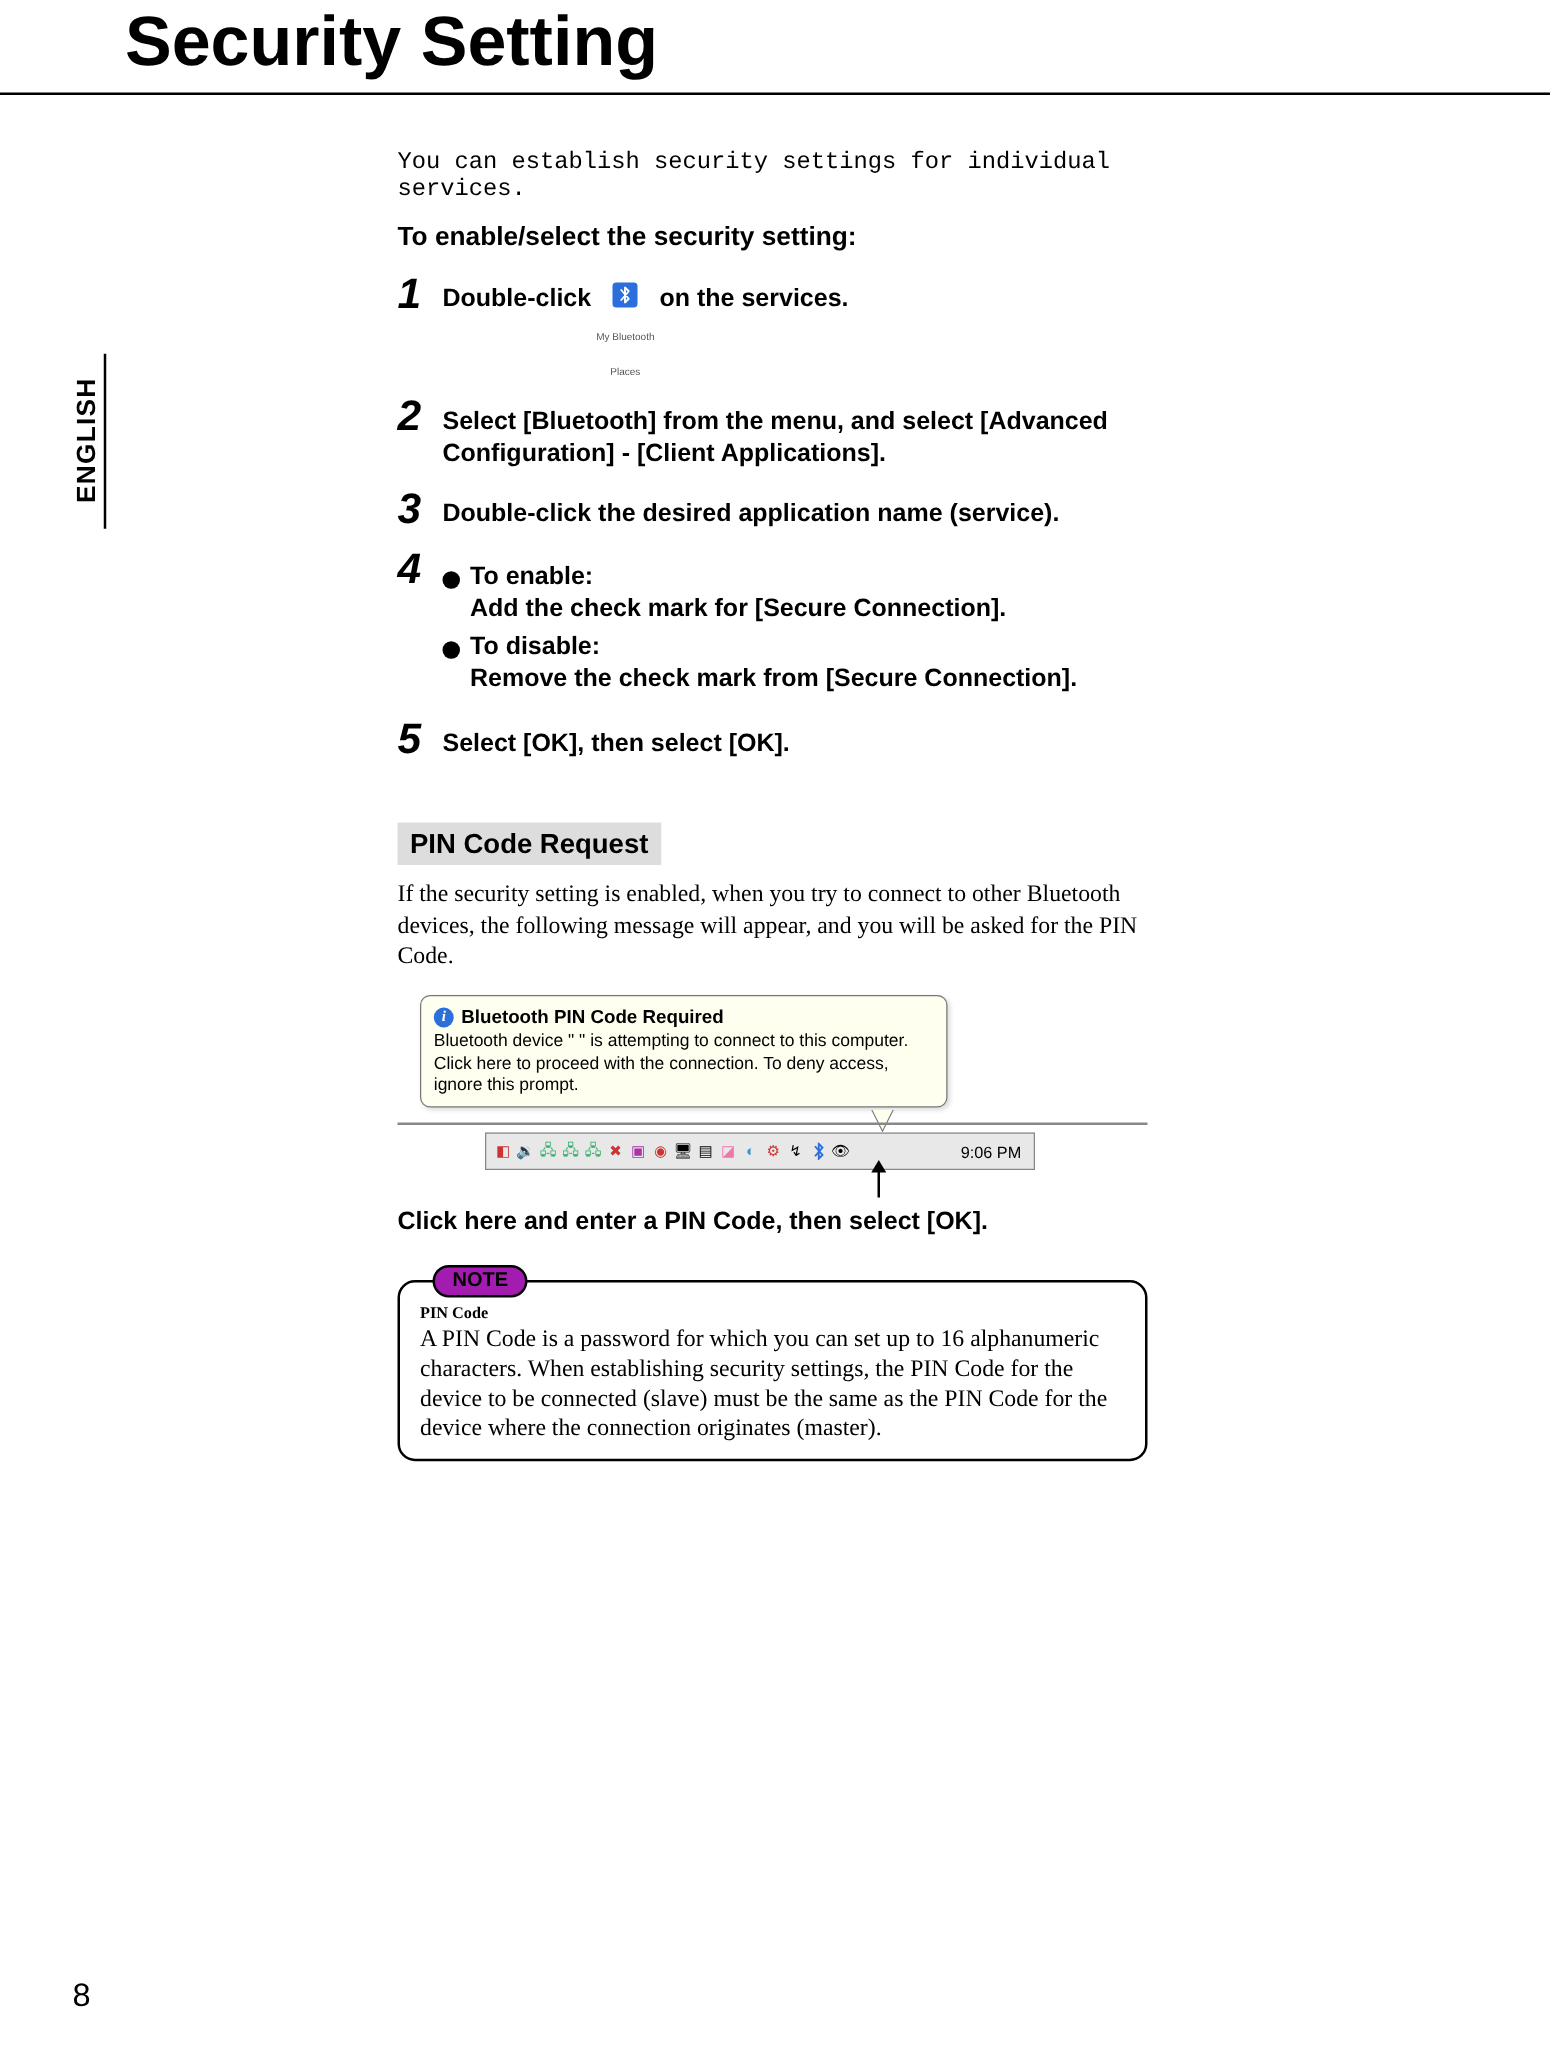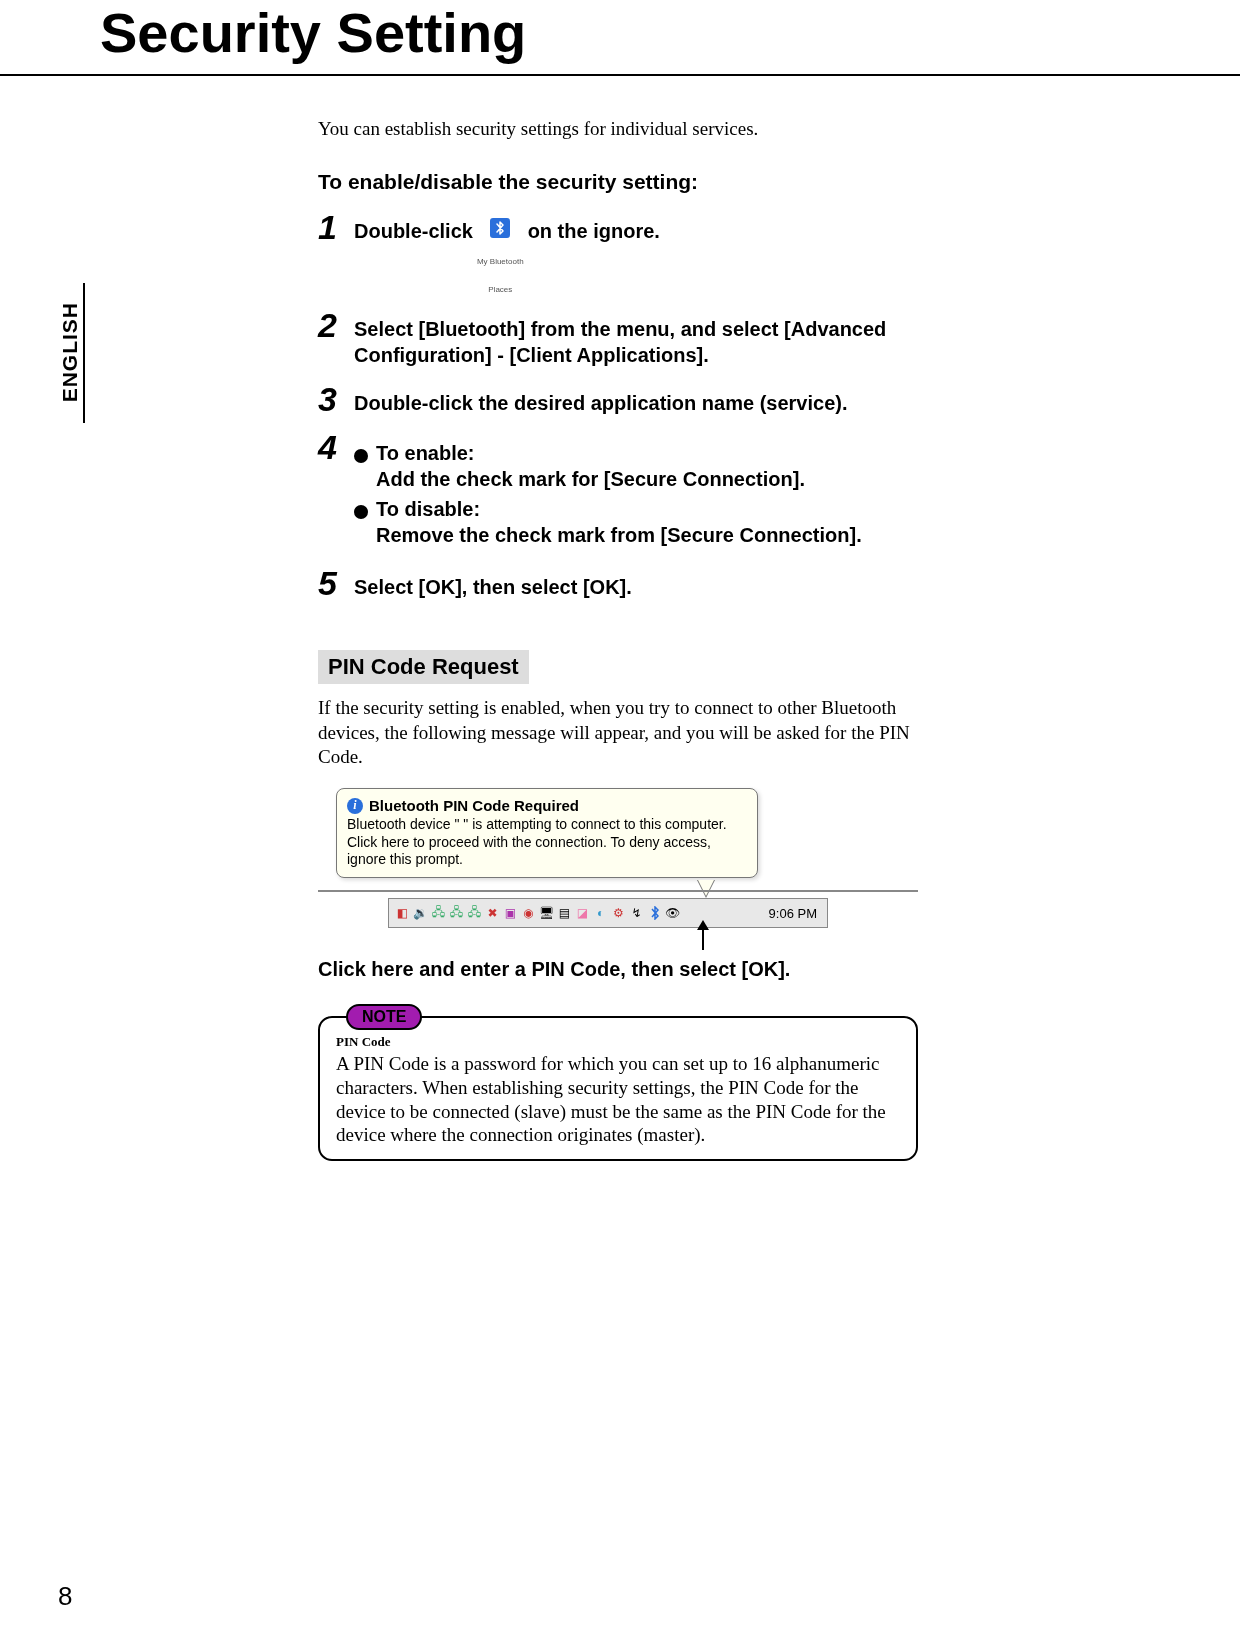--- a/index.html
+++ b/index.html
@@ -47,23 +47,23 @@
     height: 140px;
     background: #000;
   }
   .content {
     position: absolute;
     left: 318px;
     top: 118px;
     width: 600px;
   }
   .intro {
-    font-family: Liberation Serif, serif;
+    font-family: Liberation Mono, monospace;
     font-size: 19px;
-    margin-bottom: 30px;
+    margin-bottom: 16px;
   }
   .subheading {
     font-family: Arial, Helvetica, sans-serif;
     font-weight: bold;
     font-size: 21px;
     margin-bottom: 16px;
   }
   .step {
     display: flex;
     align-items: flex-start;
@@ -335,37 +335,37 @@
 <div class="page-title">Security Setting</div>
 <div class="title-rule"></div>
 
 <div class="lang-tab">ENGLISH</div>
 <div class="lang-tab-border"></div>
 
 <div class="content">
 
   <div class="intro">You can establish security settings for individual services.</div>
 
-  <div class="subheading">To enable/disable the security setting:</div>
+  <div class="subheading">To enable/select the security setting:</div>
 
   
   <div class="step">
     <div class="step-num">1</div>
     <div class="step-body step-body-line">
       <span>Double-click</span>
       <span class="desktop-icon">
         <span class="bt-logo">
           <svg width="10" height="14" viewBox="0 0 10 14">
               <path d="M2 3 L8 10 L5 13 L5 1 L8 4 L2 11" stroke="#fff" stroke-width="1.5" fill="none" stroke-linejoin="round" stroke-linecap="round"></path>
             </svg>
         </span>
         <span class="bt-caption">My Bluetooth</span>
         <span class="bt-caption">Places</span>
       </span>
-      <span>on the ignore.</span>
+      <span>on the services.</span>
     </div>
   </div>
 
   
   <div class="step">
     <div class="step-num">2</div>
     <div class="step-body">Select [Bluetooth] from the menu, and select [Advanced Configuration] - [Client Applications].</div>
   </div>
 
   

